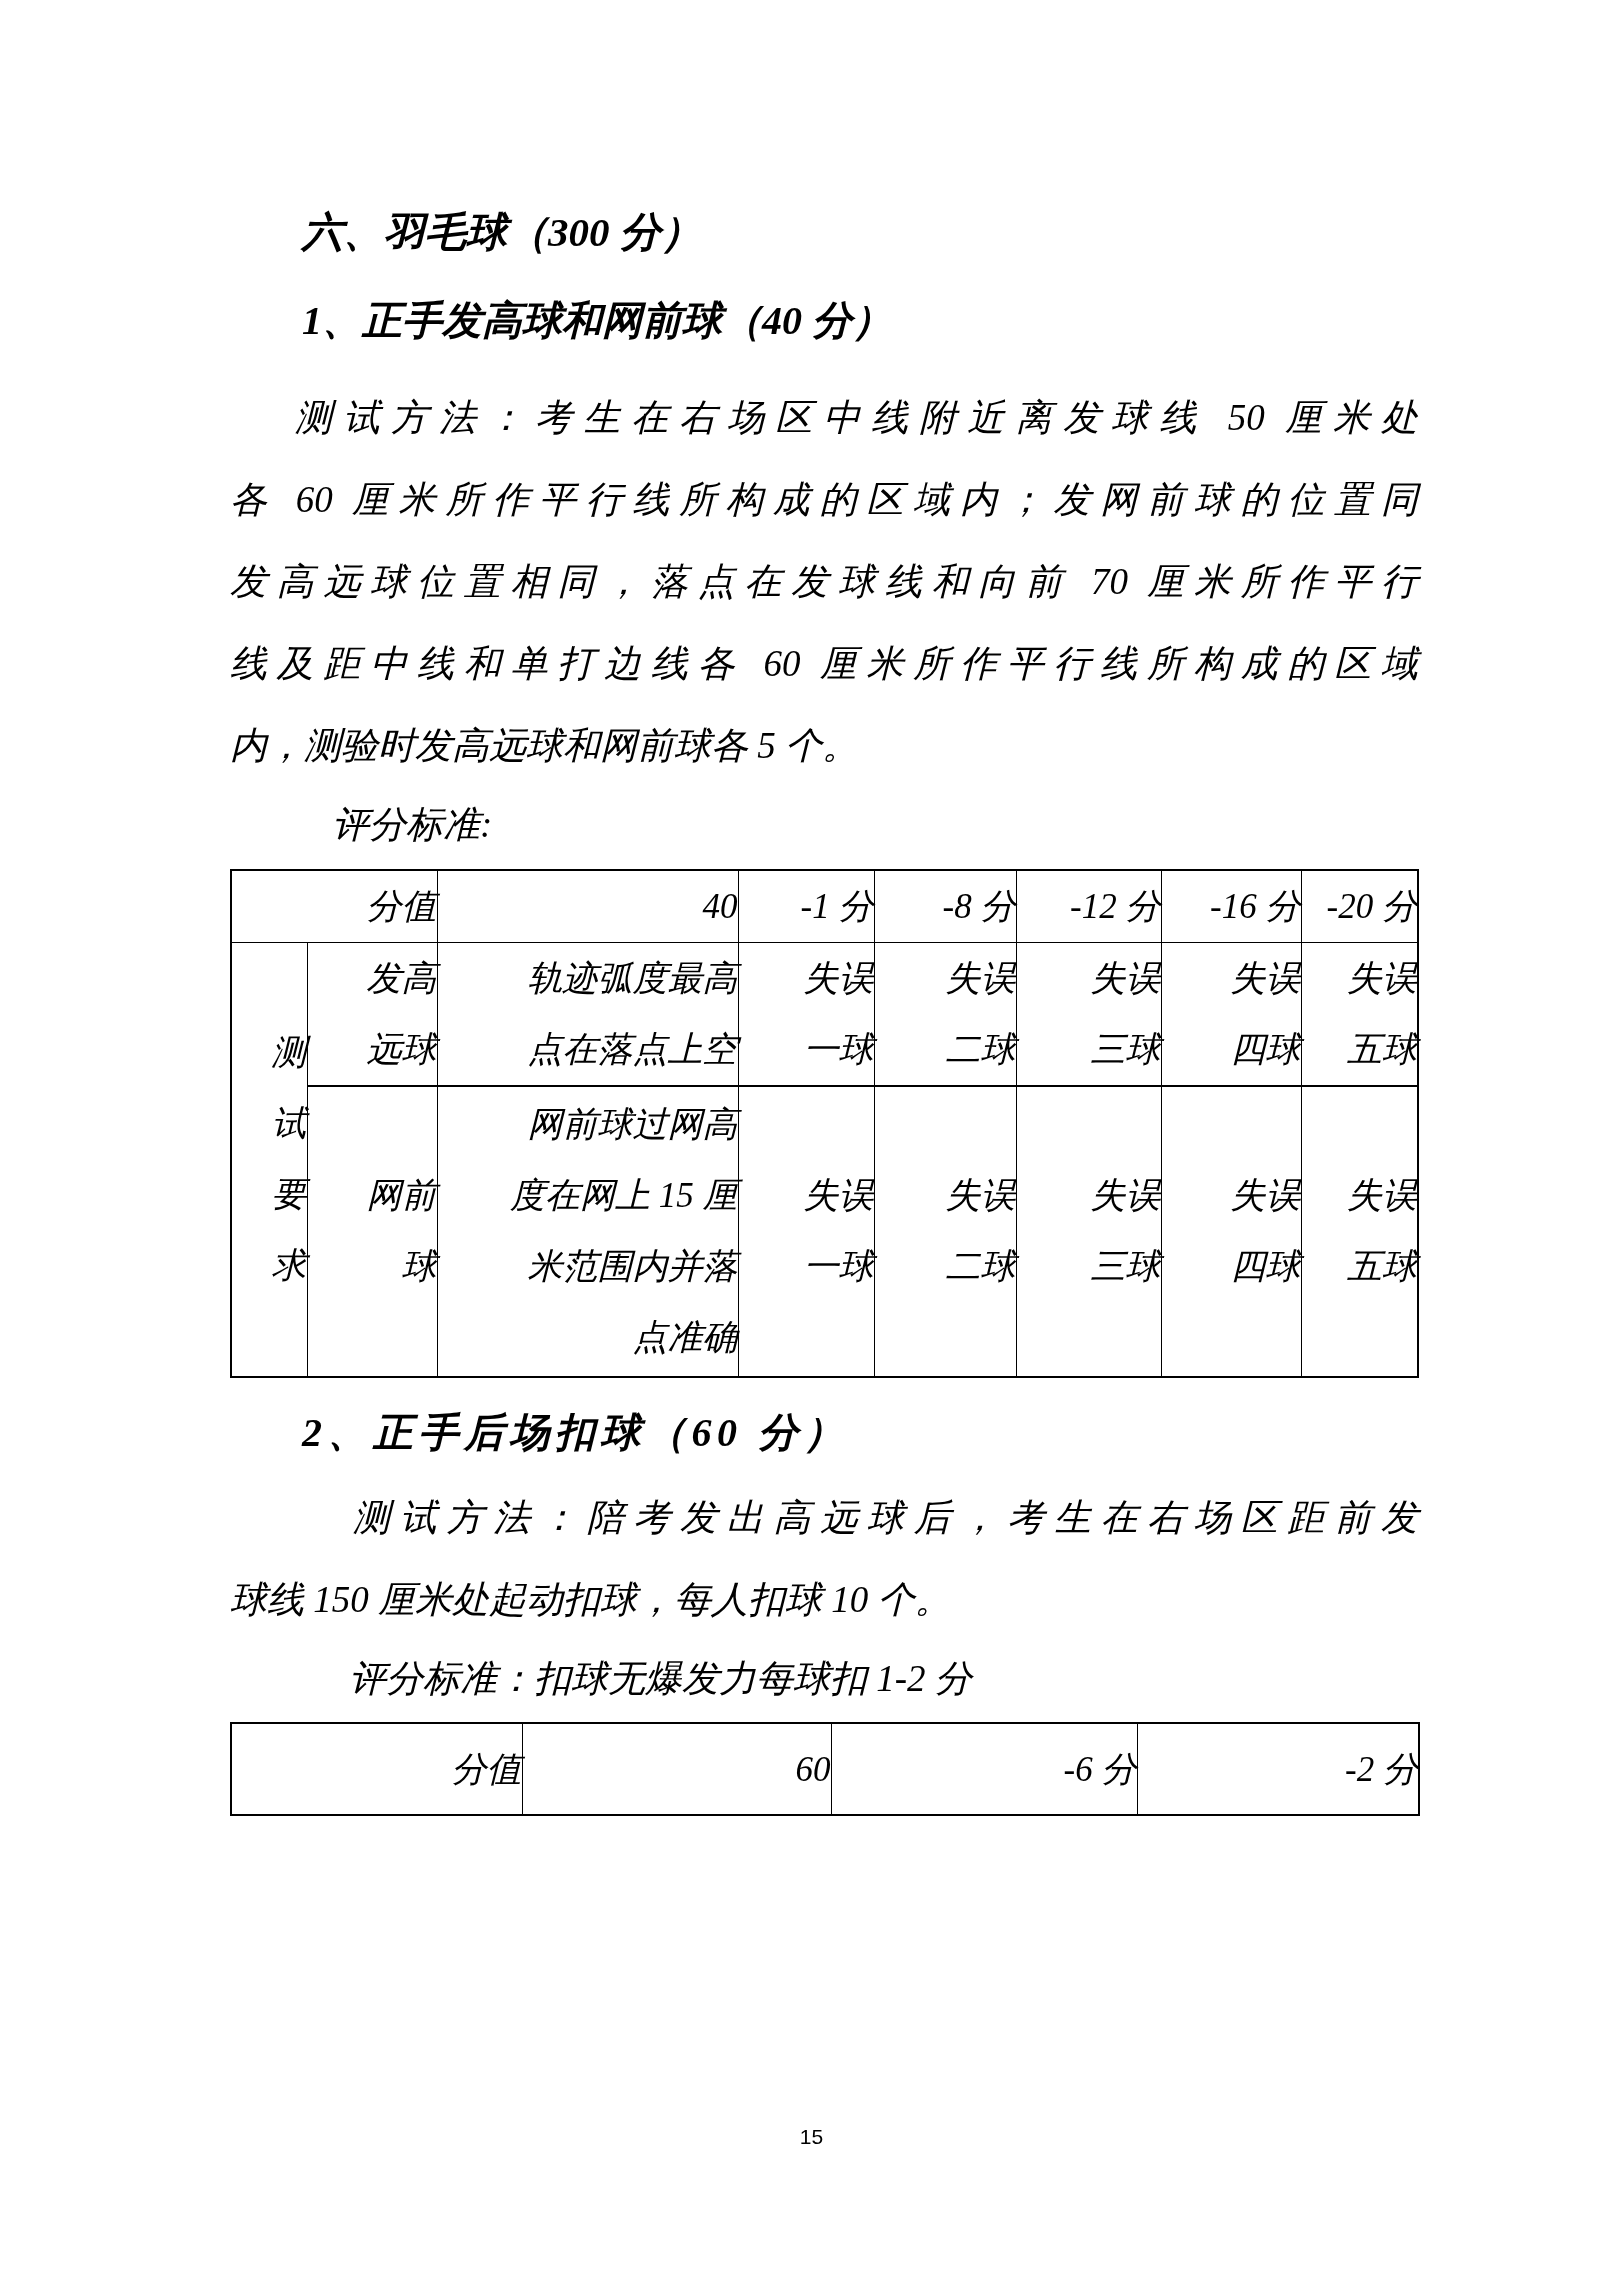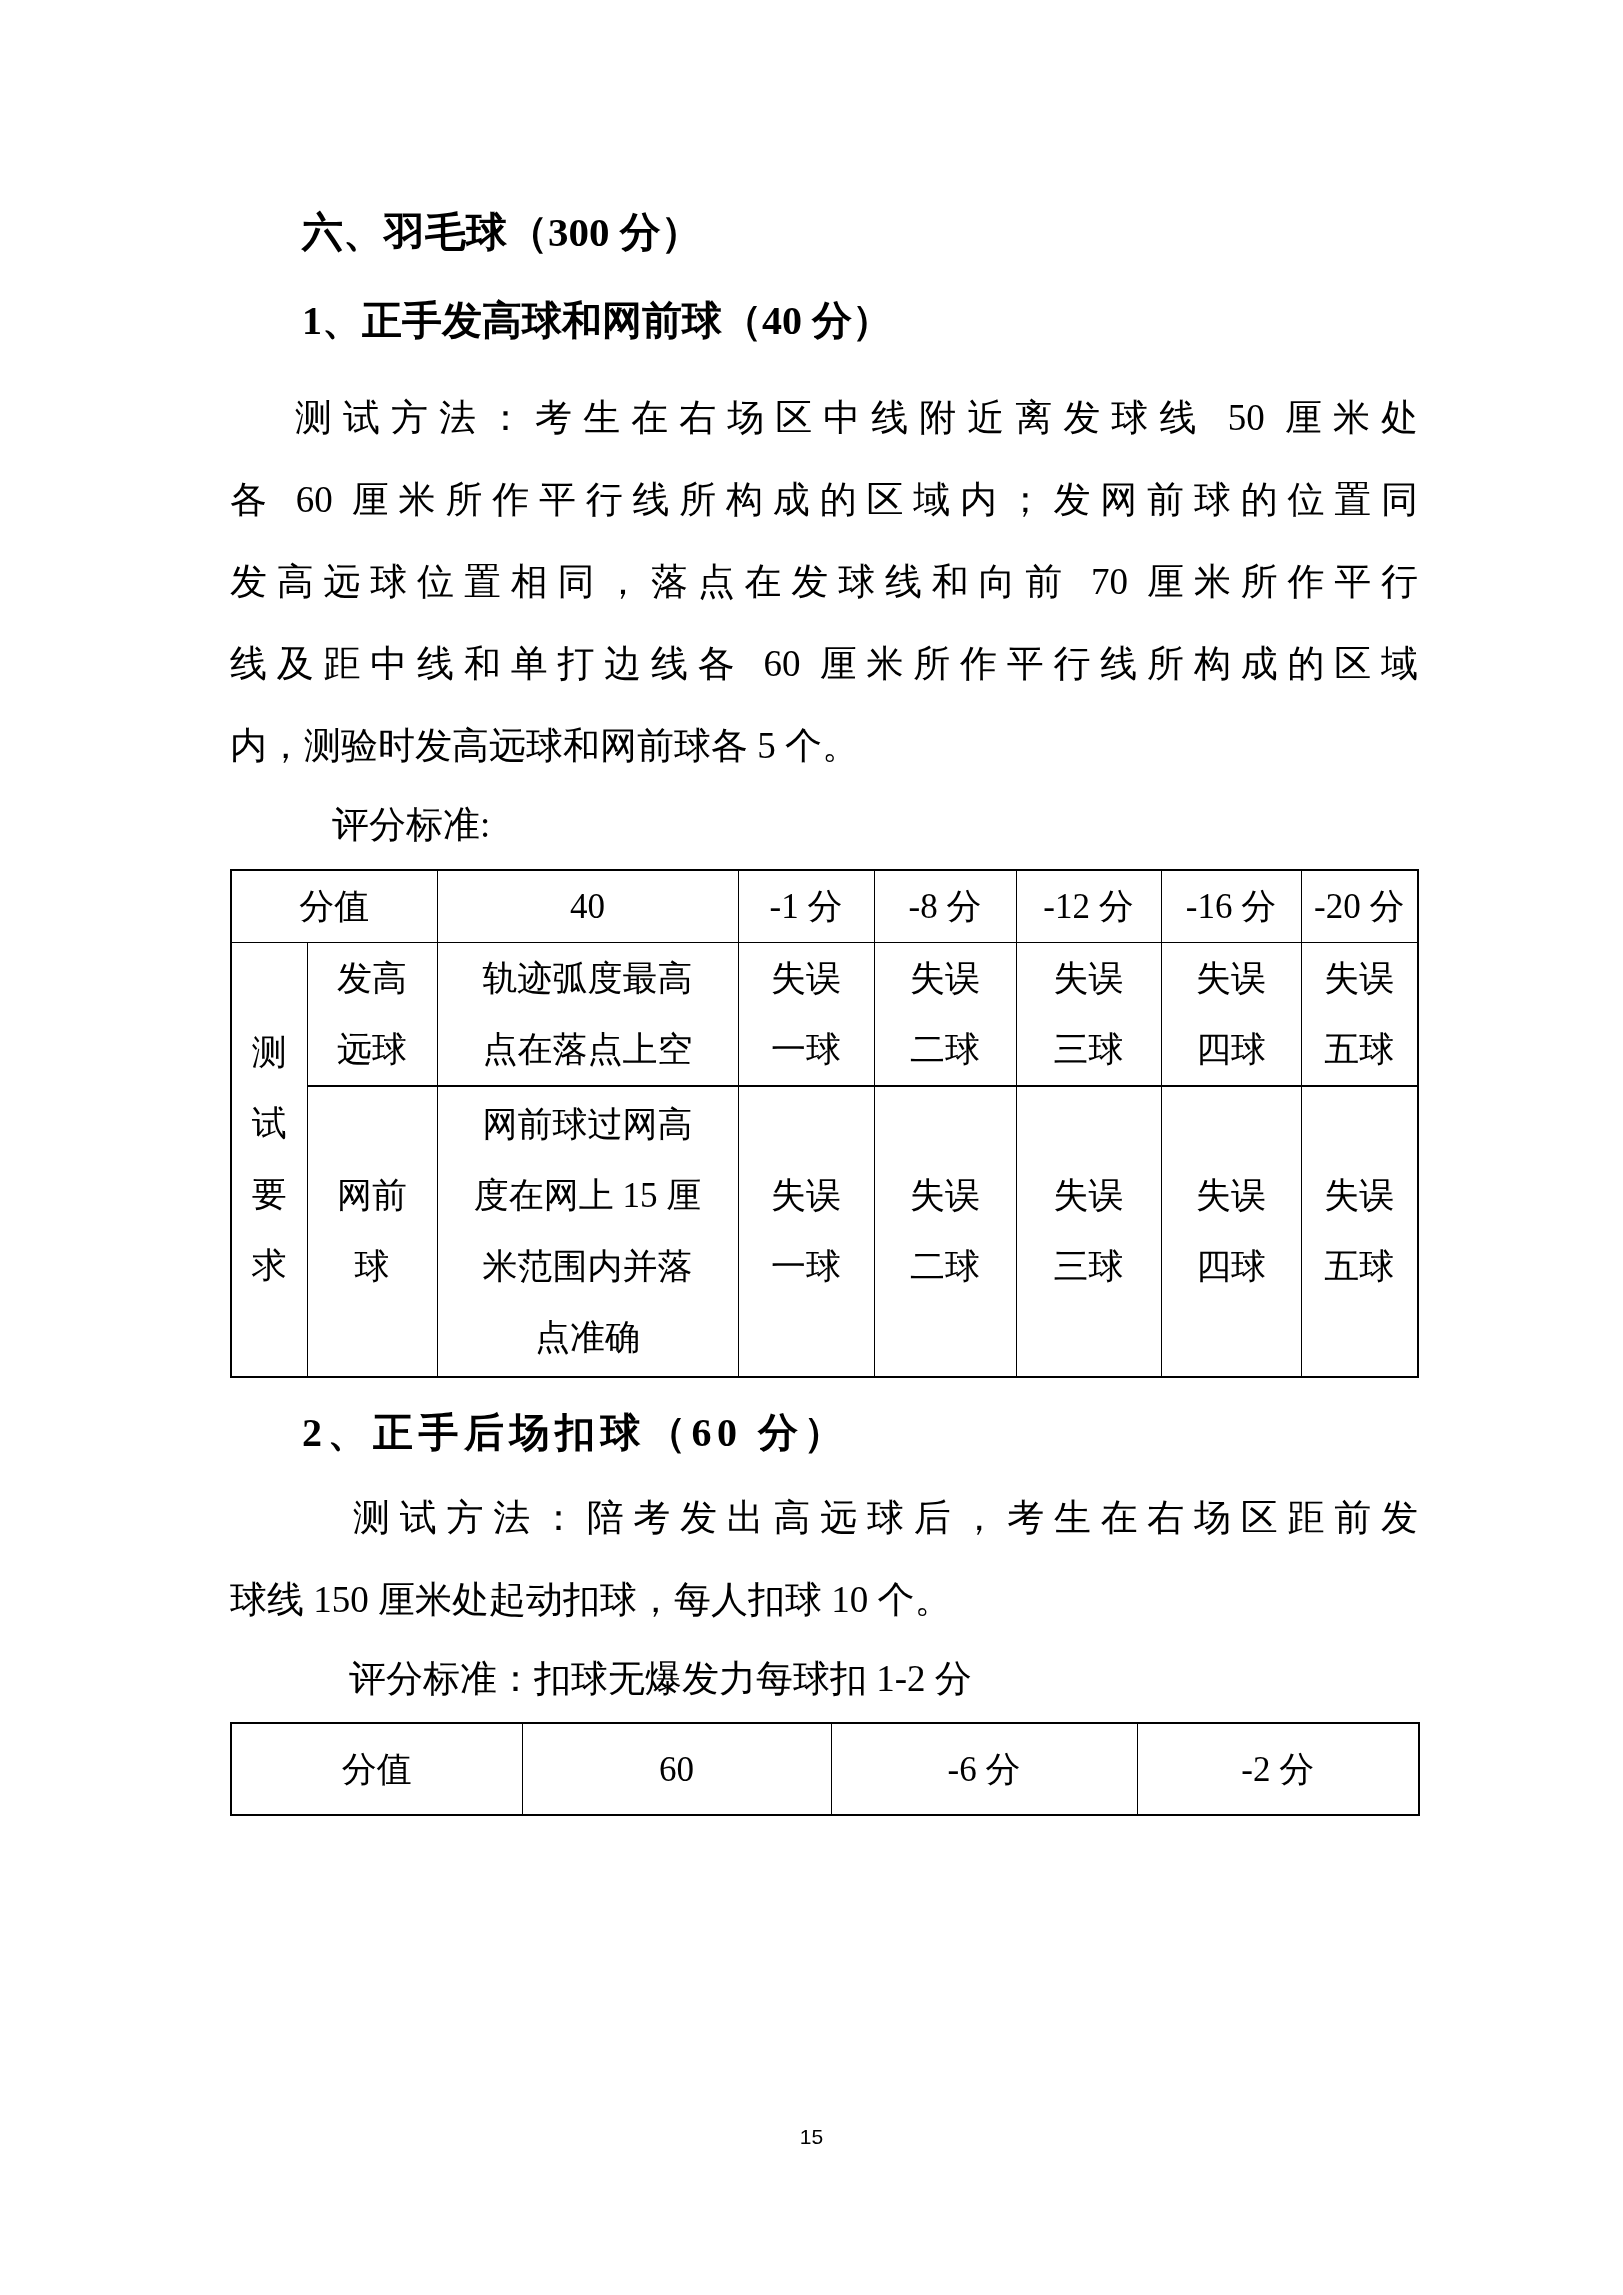--- a/index.html
+++ b/index.html
@@ -11,20 +11,21 @@
     color: #000000;
     font-family: "Liberation Serif", "DejaVu Serif", serif;
     overflow: hidden;
     margin: 0 auto;
   }
   .content {
     position: absolute;
     left: 230px;
     top: 0;
     width: 1188px;
+    font-style: italic;
   }
   .h-main {
     margin: 0;
     padding: 205px 0 0 72px;
     font-size: 41px;
     font-weight: bold;
     line-height: 55px;
   }
   .h-sub {
     margin: 33px 0 0;
@@ -54,21 +55,21 @@
   .criteria.c2 { padding-left: 119px; }
   table.score-table {
     width: 100%;
     border-collapse: collapse;
     table-layout: fixed;
     border: 2.7px solid #000;
     margin-top: 5.5px;
   }
   table.score-table td {
     border: 1.4px solid #000;
-    text-align: center;
+    text-align: right;
     vertical-align: middle;
     padding: 0;
     font-size: 35px;
     line-height: 71px;
     white-space: pre-line;
   }
   .t1-head td { height: 71px; border-bottom: 2.7px solid #000; }
   .t1-r1 td { height: 136px; }
   .t1-r1 td.rule { border-bottom: 2px solid #000; }
   .t1-r2 td { height: 289px; }

